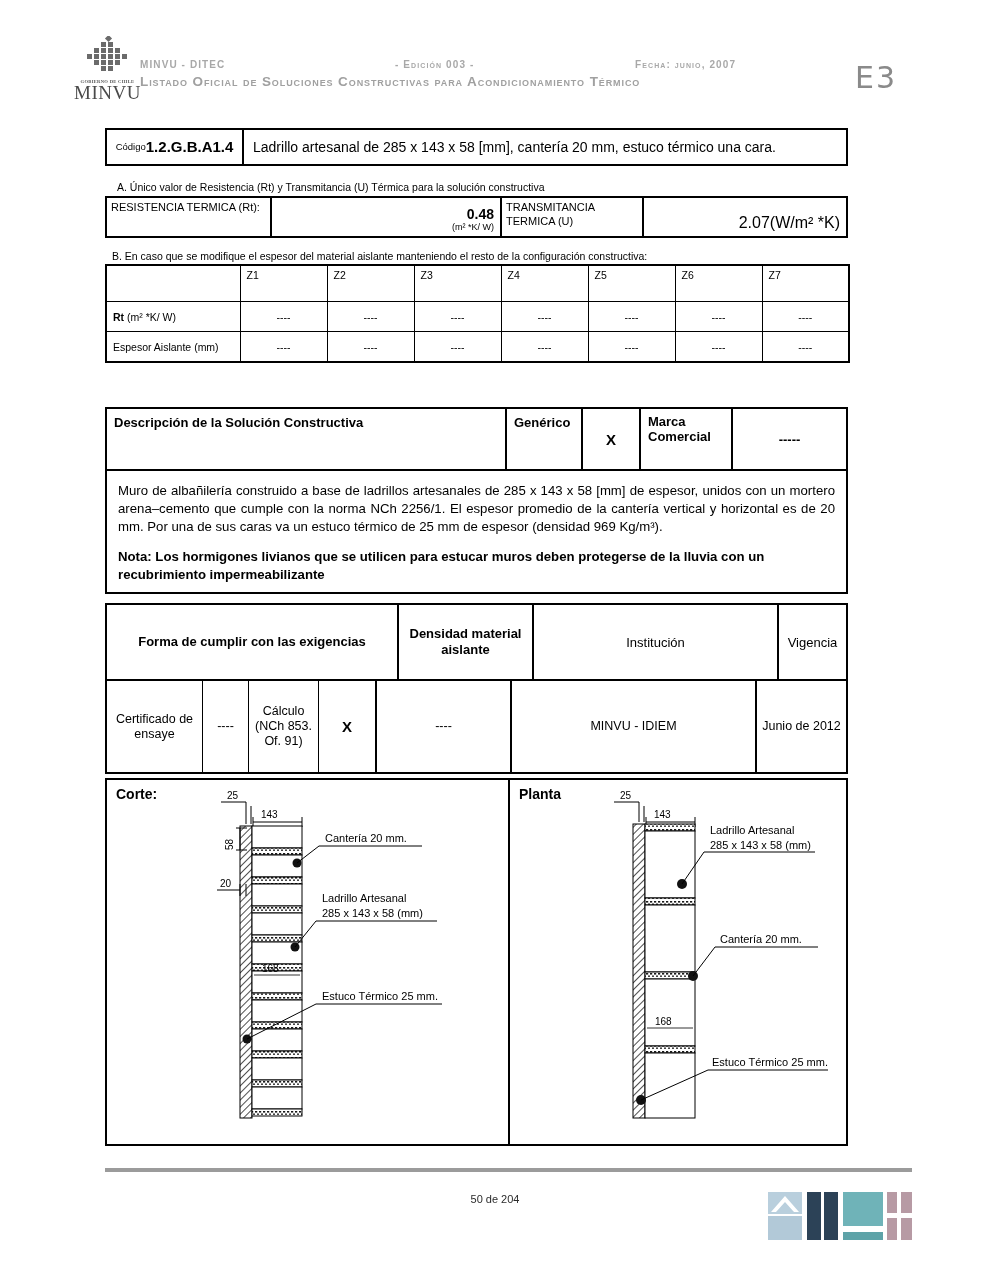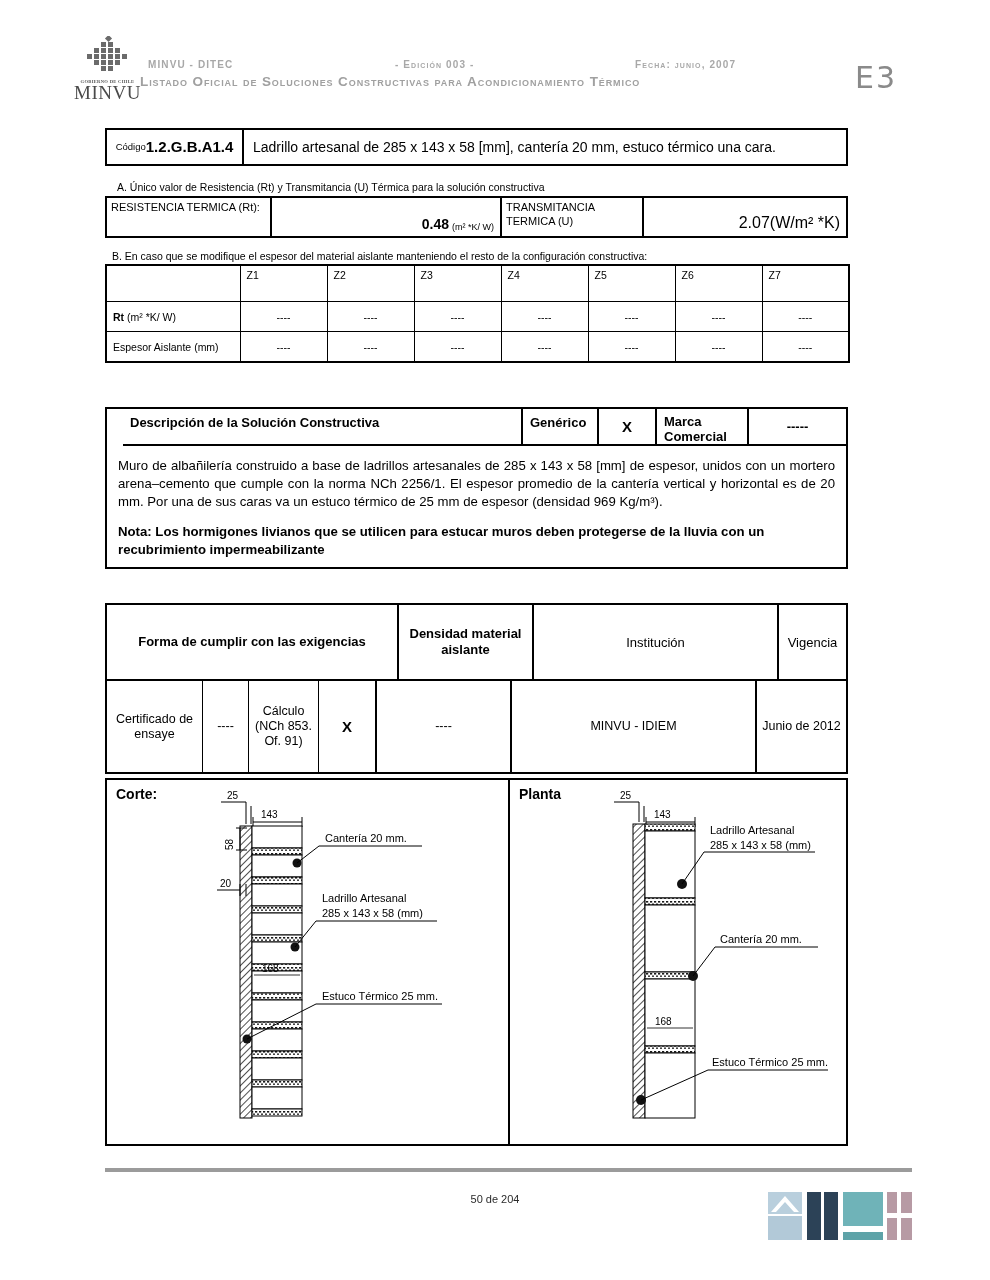--- a/index.html
+++ b/index.html
@@ -17,21 +17,21 @@
   .header{position:absolute;left:0;top:0;width:990px;height:118px;}
   .logo-block{position:absolute;left:70px;top:36px;width:75px;text-align:center;}
   .logo-diamond{width:52px;height:42px;margin:0 auto;position:relative;}
   .logo-gob{font-size:4.6px;letter-spacing:.3px;color:#555;margin-top:1px;
             font-family:"Liberation Serif",serif;font-weight:bold;}
   .logo-minvu{font-family:"Liberation Serif", serif;font-size:19px;color:#4a4a4a;
               letter-spacing:.5px;line-height:1;margin-top:-1px;}
   .hdr-line1{position:absolute;left:140px;top:59px;width:700px;height:14px;}
   .hdr-line1 span{position:absolute;font-size:10px;color:#a8a8a8;
       font-variant:small-caps;letter-spacing:1.1px;font-weight:bold;white-space:nowrap;}
-  .hdr-l1a{left:8px;}
+  .hdr-l1a{left:0;}
   .hdr-l1b{left:255px;}
   .hdr-l1c{left:495px;}
   .hdr-title{position:absolute;left:140px;top:74px;font-size:13.5px;color:#a0a0a0;
       font-variant:small-caps;letter-spacing:.9px;font-weight:bold;white-space:nowrap;}
   .hdr-e3{position:absolute;left:855px;top:60px;font-size:30px;color:#8a8a8a;
       letter-spacing:2px;font-weight:normal;font-family:"DejaVu Sans",sans-serif;}
 
   
   .codebox{position:absolute;left:105px;top:128px;width:743px;height:38px;
            border:2px solid #000;box-sizing:border-box;display:flex;}
@@ -46,40 +46,40 @@
   .capA{position:absolute;left:117px;top:181px;font-size:10.5px;}
   .capB{position:absolute;left:112px;top:250px;font-size:10.5px;}
 
   
   .tableA{position:absolute;left:105px;top:196px;width:743px;height:42px;
           border:2px solid #000;box-sizing:border-box;display:flex;}
   .tA-c{box-sizing:border-box;border-right:2px solid #000;position:relative;}
   .tA-c:last-child{border-right:none;}
   .tA-lab{width:165px;padding:3px 4px;font-size:11px;line-height:1.25;}
   .tA-val{width:230px;display:flex;align-items:flex-end;justify-content:flex-end;
-          padding:0 6px 4px 0;}
+          padding:0 6px 4px 0;flex-direction:column;}
   .tA-val .num{font-size:14px;font-weight:bold;}
   .tA-val .unit{font-size:9px;margin-left:3px;}
   .tA-lab2{width:142px;padding:3px 4px;font-size:11px;line-height:1.25;}
   .tA-val2{flex:1;display:flex;align-items:flex-end;justify-content:flex-end;
            padding:0 6px 4px 0;}
 
   
   .tableB{position:absolute;left:105px;top:264px;width:743px;
           border:2px solid #000;border-collapse:collapse;table-layout:fixed;}
   .tableB td{border:1px solid #000;font-size:10.5px;padding:3px 6px;}
   .tableB tr.hdr td{height:29px;vertical-align:top;}
   .tableB tr.body td{height:23px;vertical-align:middle;}
   .tableB td.rowlab{text-align:left;}
   .tableB td.cell{text-align:center;color:#000;}
 
   
   .descbox{position:absolute;left:105px;top:407px;width:743px;
            border:2px solid #000;box-sizing:border-box;}
-  .desc-hdr{display:flex;border-bottom:2px solid #000;height:37px;box-sizing:border-box;margin-left:16px;}
+  .desc-hdr{display:flex;border-bottom:2px solid #000;height:62px;box-sizing:border-box;}
   .dh{box-sizing:border-box;border-right:2px solid #000;display:flex;}
   .dh:last-child{border-right:none;}
   .dh-title{width:400px;padding:6px 7px;font-size:13px;font-weight:bold;}
   .dh-gen{width:76px;padding:6px 7px;font-size:13px;font-weight:bold;}
   .dh-x{width:58px;align-items:center;justify-content:center;font-size:15px;font-weight:bold;}
   .dh-marca{width:92px;padding:6px 7px;font-size:13px;font-weight:bold;line-height:1.15;}
   .dh-dash{flex:1;align-items:center;justify-content:center;font-size:13px;font-weight:bold;}
   .desc-body{padding:11px 11px 8px 11px;}
   .desc-p{font-size:13.2px;line-height:1.35;text-align:justify;margin:0 0 13px 0;}
   .desc-note{font-size:13.2px;line-height:1.35;font-weight:bold;margin:0;}

